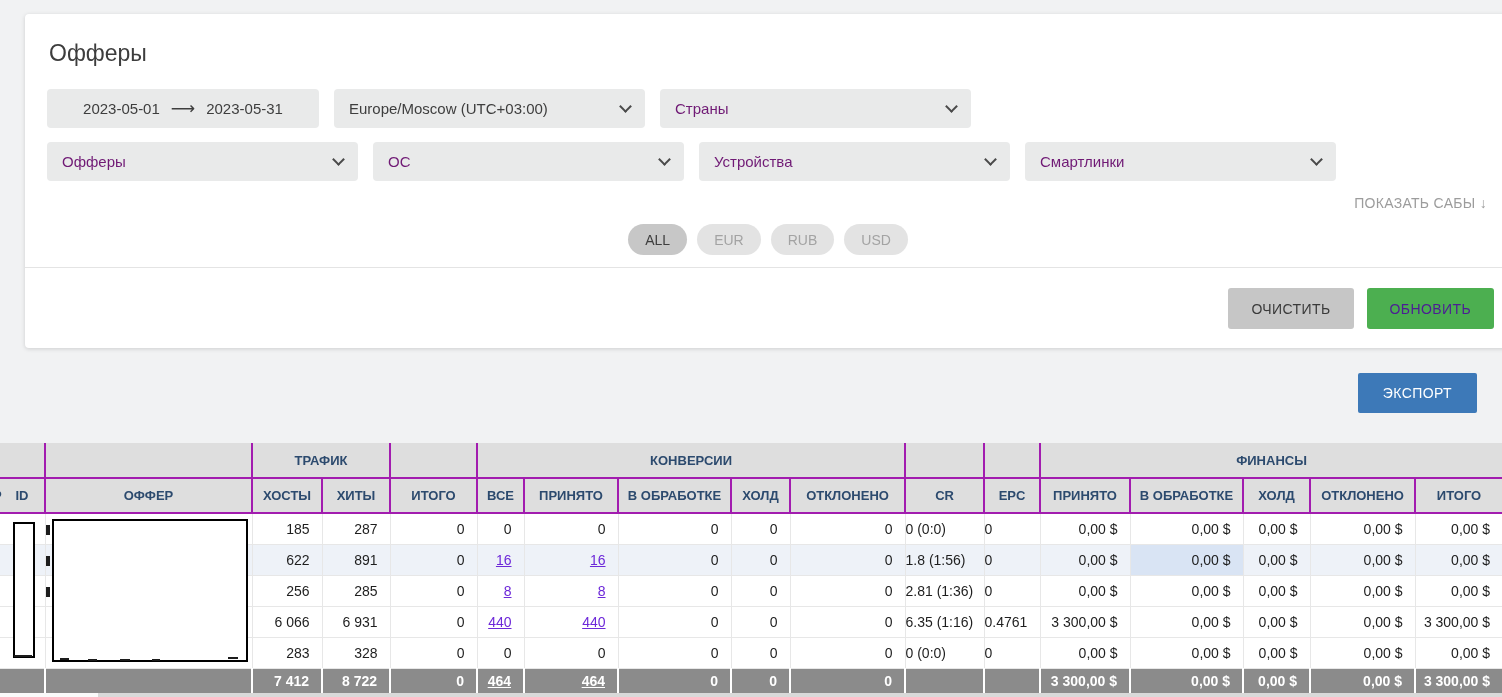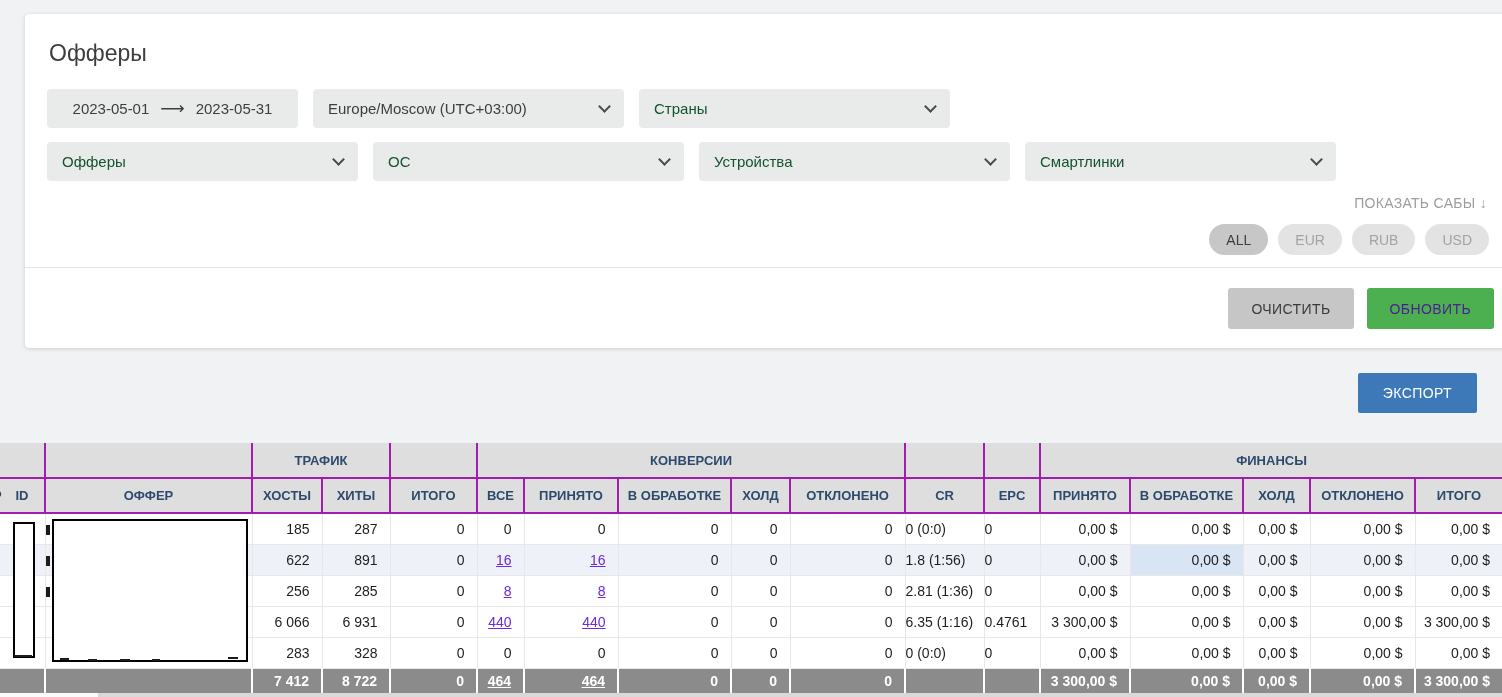--- a/index.html
+++ b/index.html
@@ -6,30 +6,30 @@
   html,body { width:1502px; height:697px; overflow:hidden; }
   body { background:#f1f2f3; font-family:"Liberation Sans","DejaVu Sans",sans-serif; position:relative; }
 
   
   .card { position:absolute; left:8px; top:14px; width:1486px; height:334px; background:#fff;
           border-radius:4px; box-shadow:0 1px 4px rgba(0,0,0,.15); padding:20px 20px 0 22px;margin-left:17px; }
   .card h1 { font-size:23px; font-weight:500; color:#3d3d3d; margin:6px 0 22px 2px; }
   .frow { display:flex; gap:15px; margin-bottom:14px; }
   .inp { height:39px; background:#e9eaea; border-radius:4px; display:flex; align-items:center;
          padding:0 15px; font-size:15px; color:#3e3e3e; cursor:pointer; }
-  .inp.date { width:251px; justify-content:center; gap:11px; }
+  .inp.date { width:272px; justify-content:center; gap:11px; }
   .inp.sel  { width:311px; justify-content:space-between; }
-  .ph { color:#14532d; }
+  .ph { color:#701a75; }
   .chev { width:9px; height:9px; border-right:2px solid #4a4a4a; border-bottom:2px solid #4a4a4a;
           transform:rotate(45deg); margin-top:-5px; flex:none; }
   .arrow-glyph { font-size:17px; color:#3e3e3e; }
   .subs { text-align:right; padding-right:4px; margin:6px 0 13px; font-size:14px; color:#9c9c9c;
           letter-spacing:.3px; }
   .subs span { cursor:pointer; }
-  .pills { display:flex; justify-content:flex-end; gap:10px; padding-right:2px; }
+  .pills { display:flex; justify-content:center; gap:10px; padding-right:2px; }
   .pill { height:31px; min-width:59px; padding:0 17px; border-radius:16px; border:none; cursor:pointer;
           display:flex; align-items:center; justify-content:center; font-size:14px;
           background:#e3e3e3; color:#a3a3a3; font-family:inherit; }
   .pill.active { background:#c7c7c7; color:#3e3e3e; }
   .divider { position:absolute; left:0; right:0; top:253px; height:1px; background:#e4e4e4; }
   .actions { position:absolute; right:17px; top:274px; display:flex; gap:13px; }
   .btn { height:41px; padding:0 23px; border:none; border-radius:3px; font-size:14px; font-weight:500;
          letter-spacing:.4px; cursor:pointer; font-family:inherit; }
   .btn.clear { background:#c6c6c6; color:#3a3a3a; }
   .btn.refresh { background:#4caf50; color:#4c1d95; }

